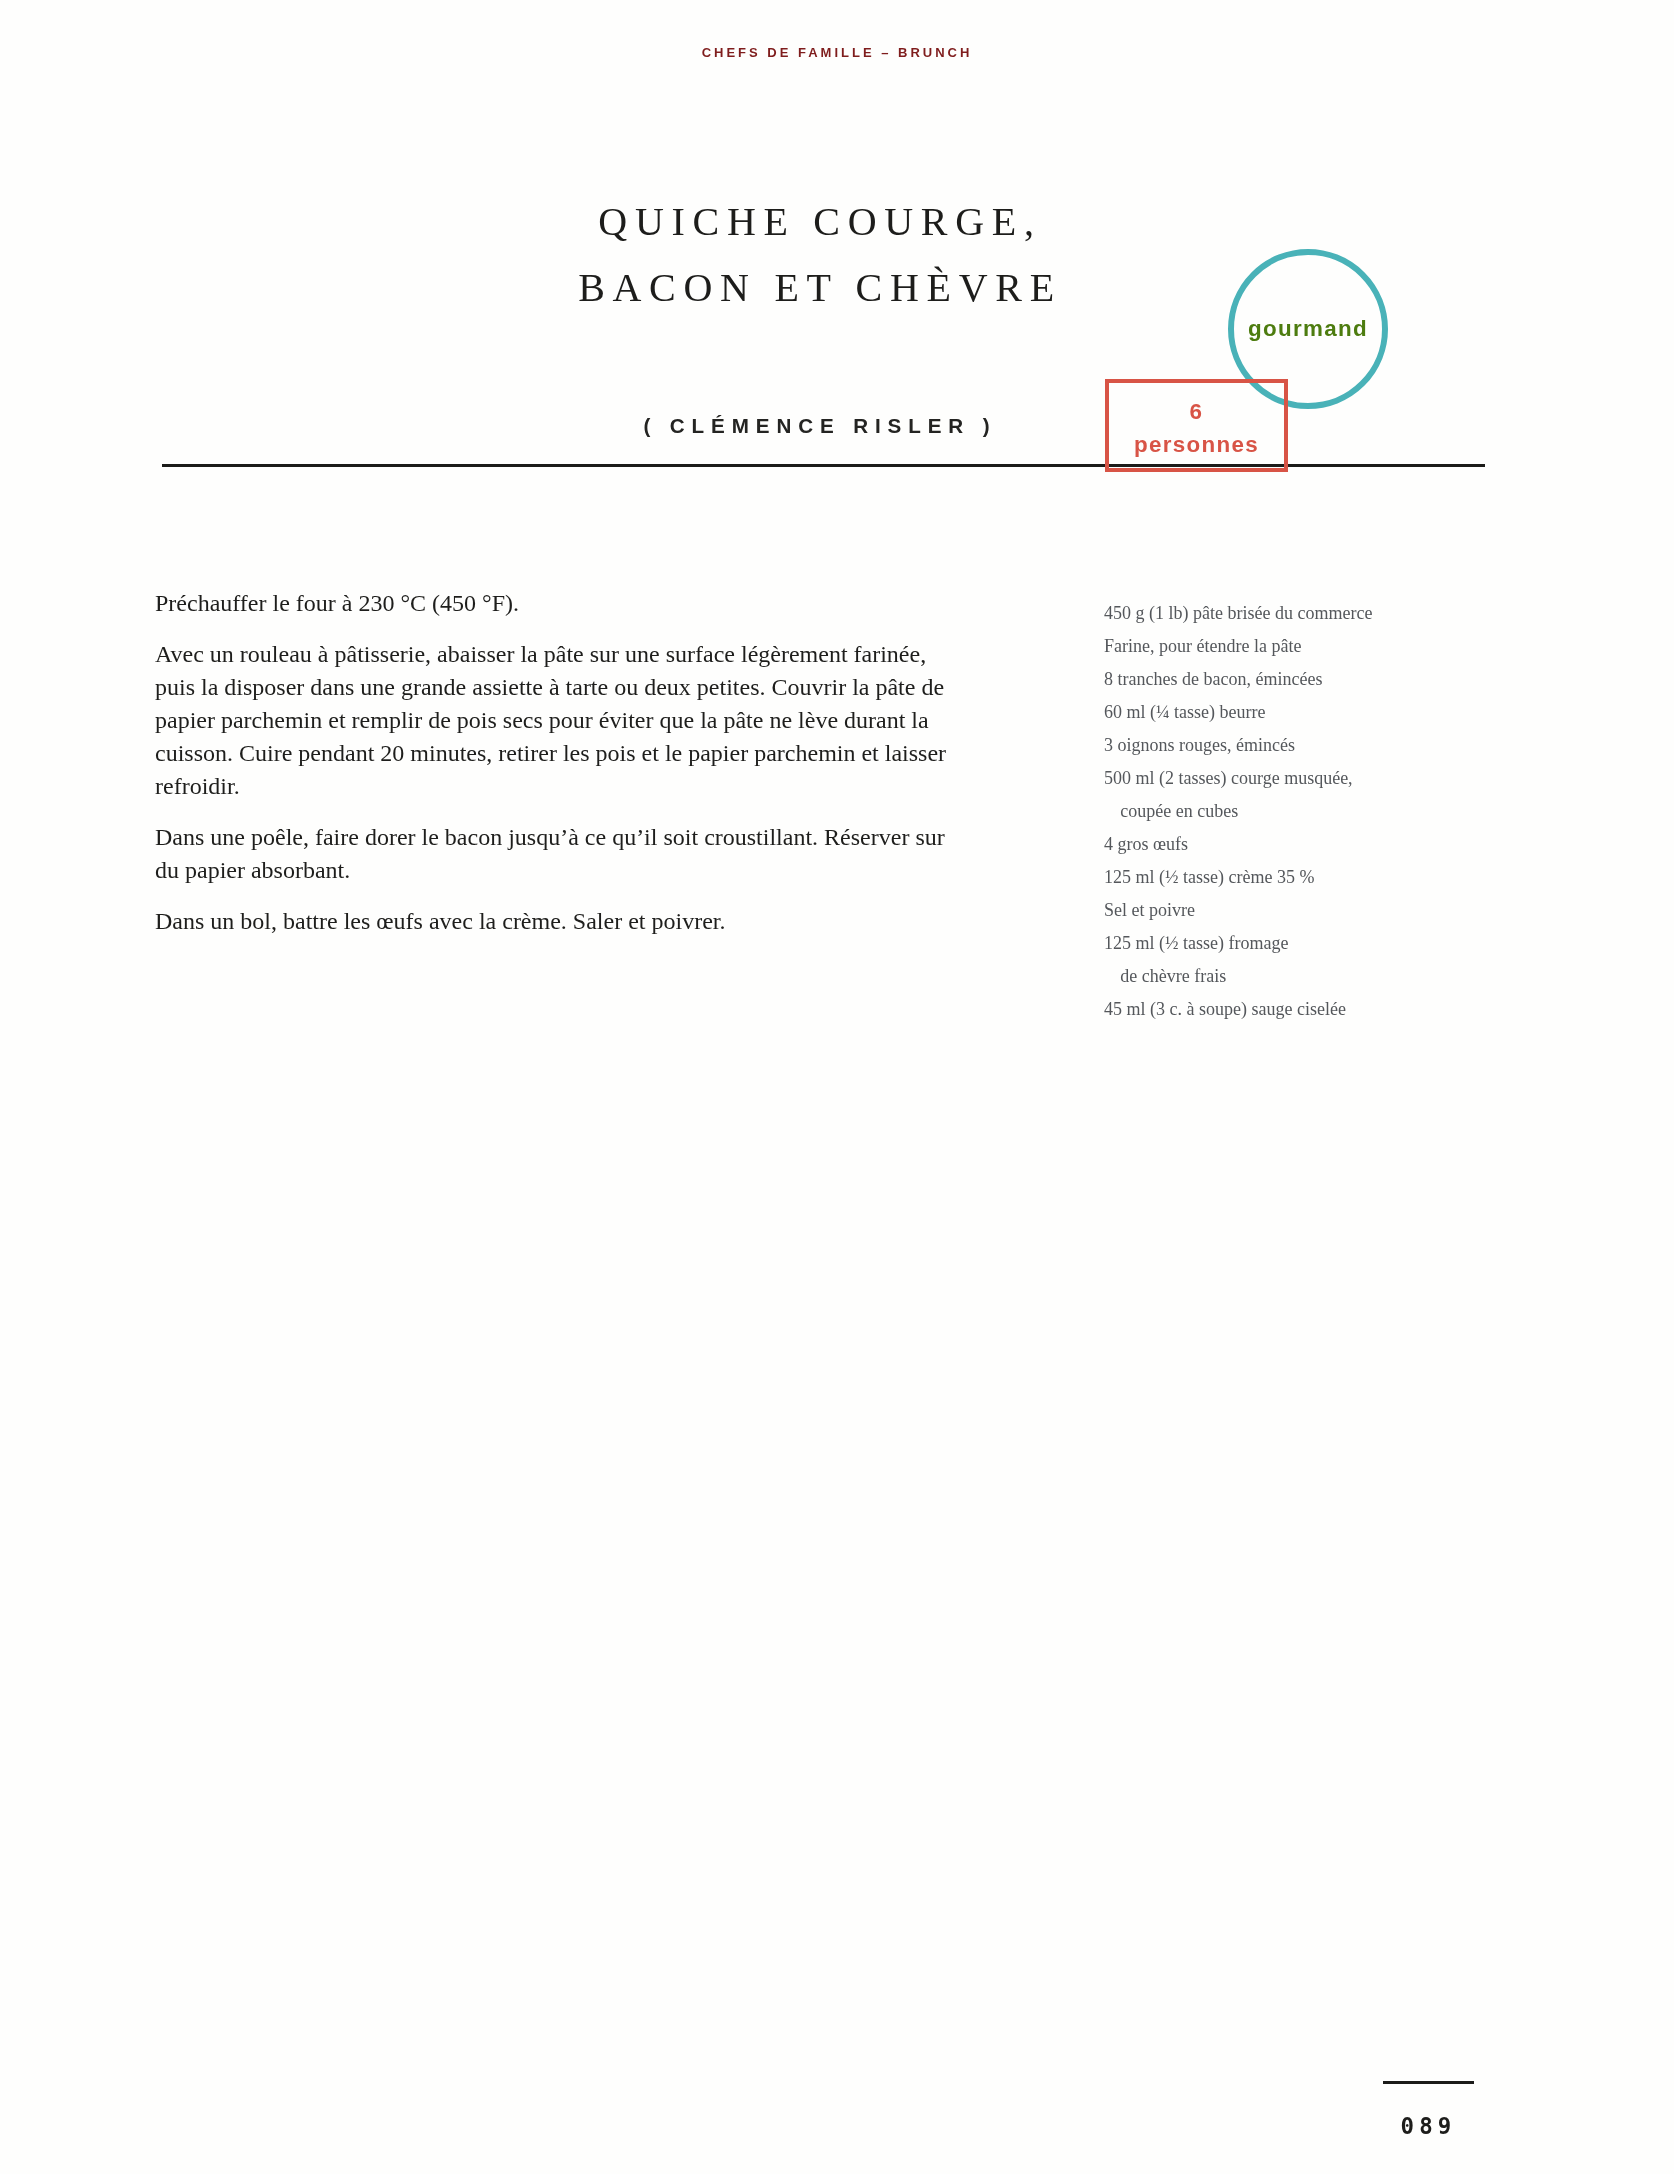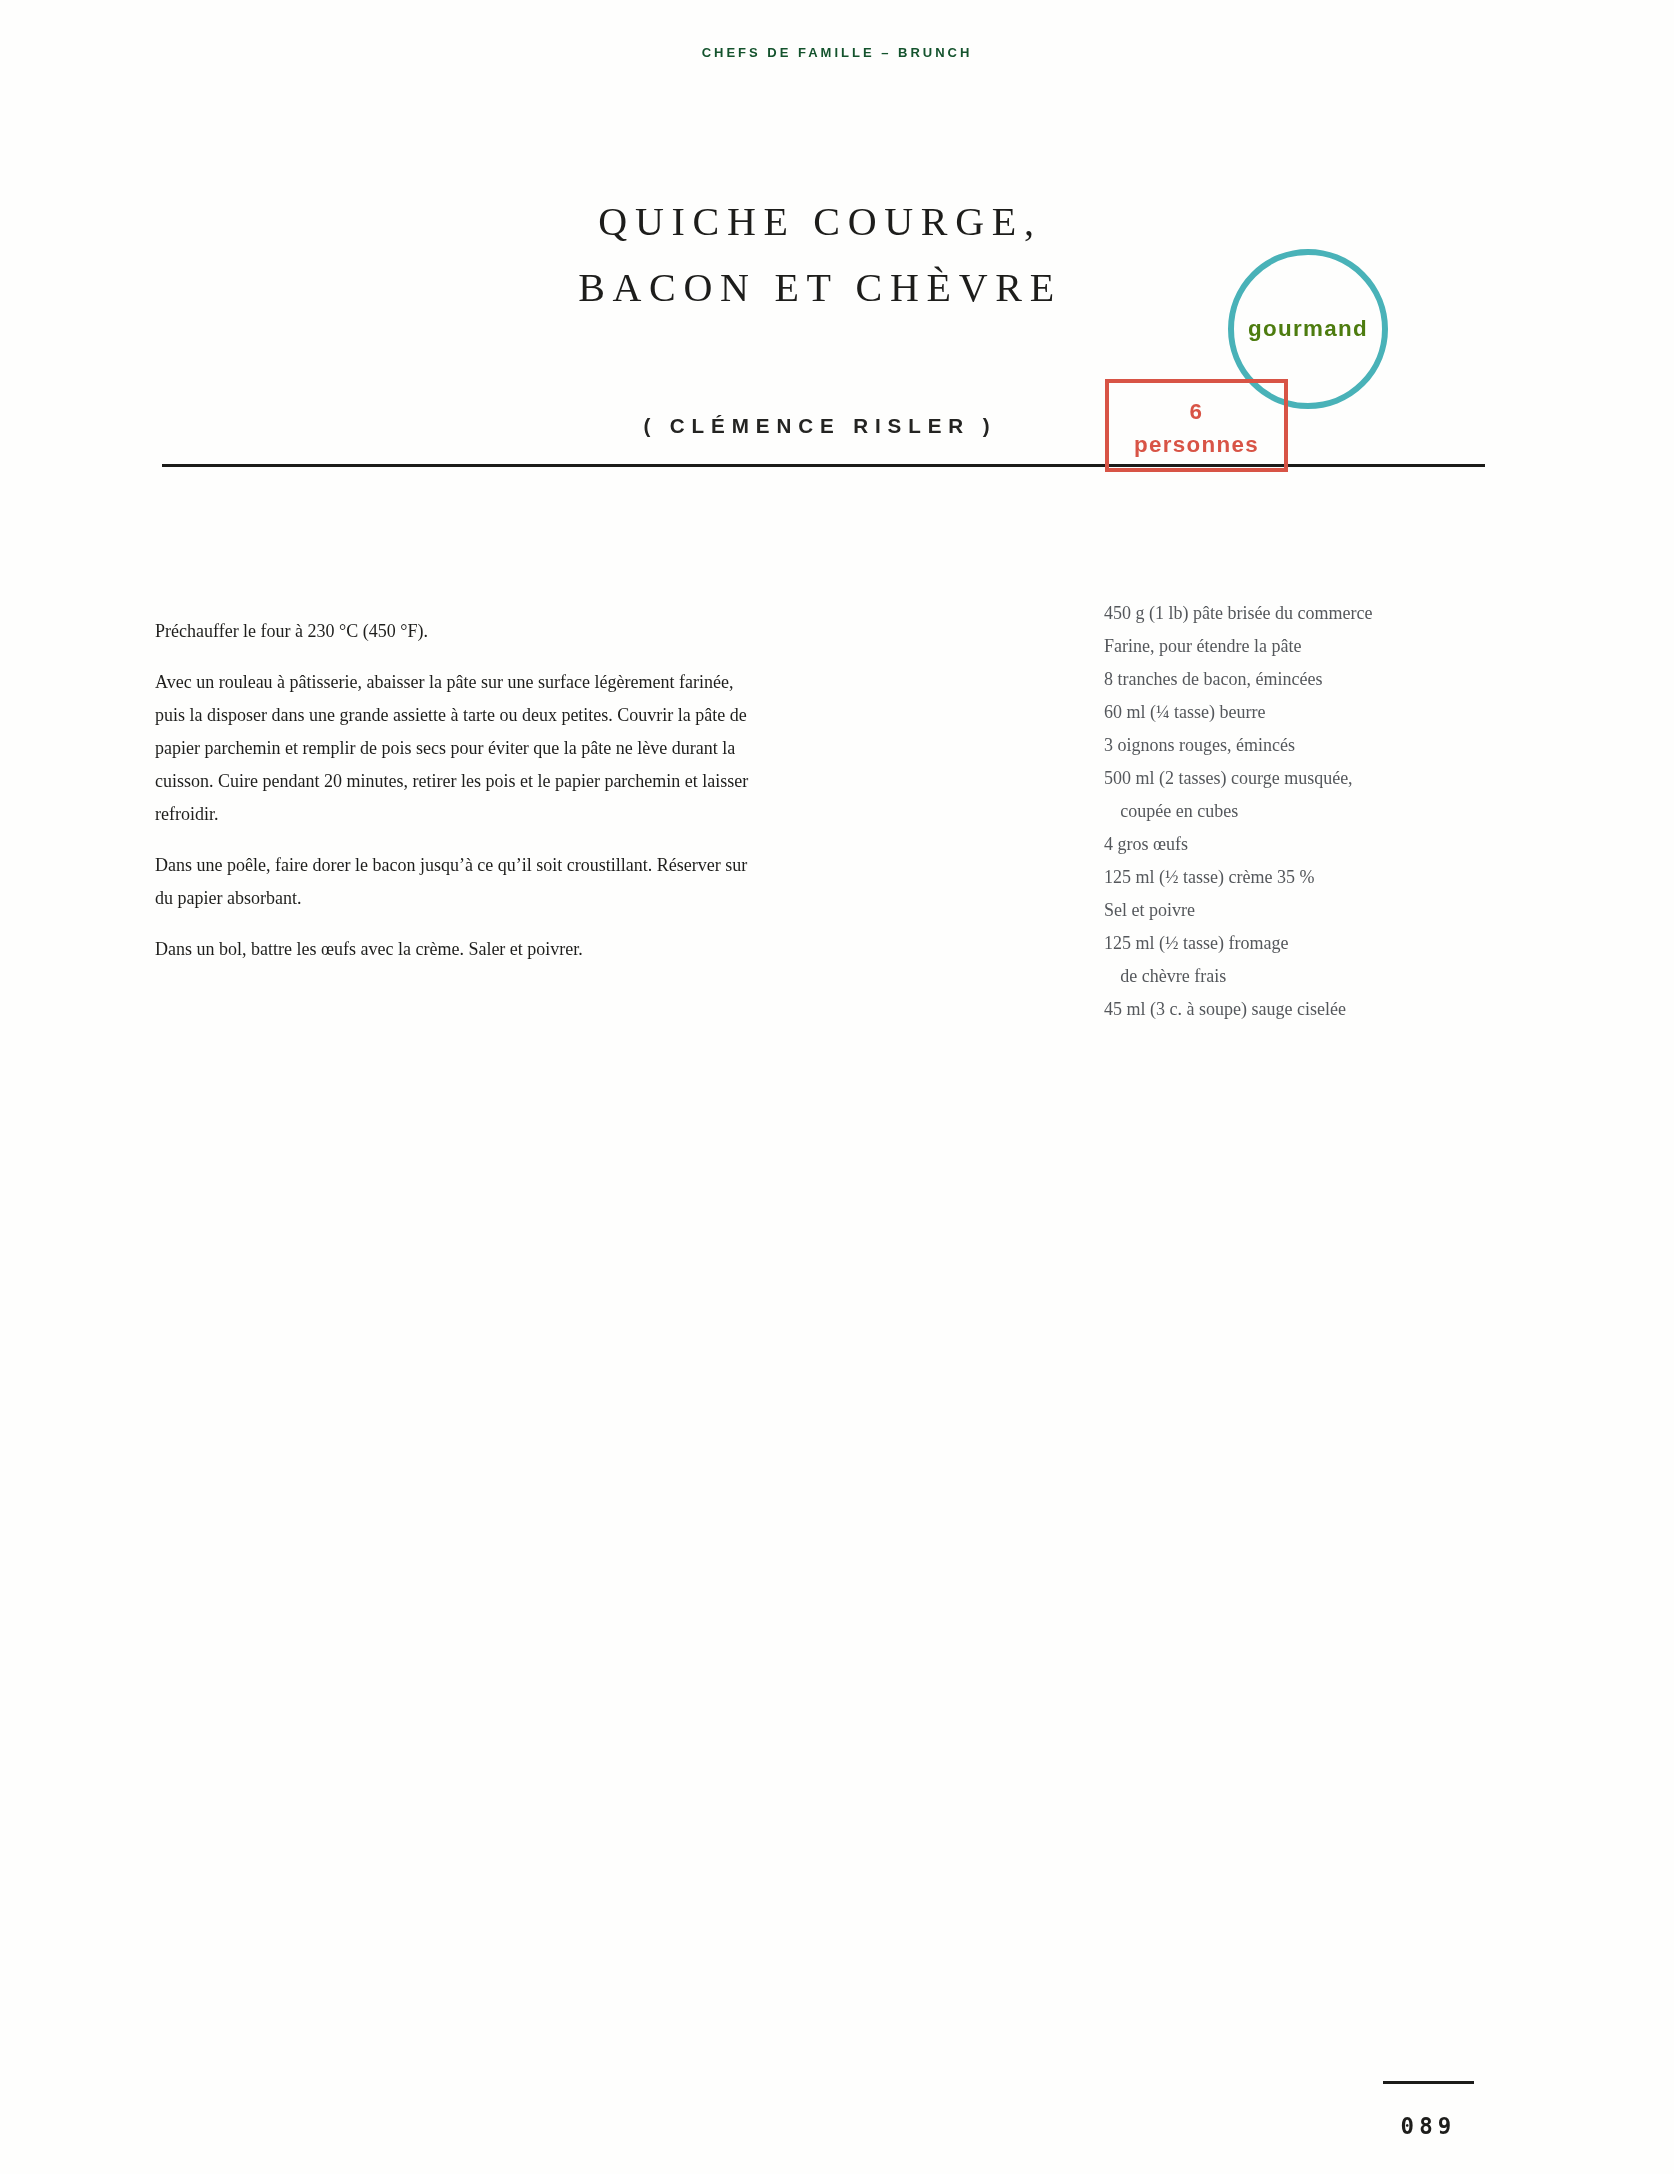--- a/index.html
+++ b/index.html
@@ -9,21 +9,21 @@
     background:#fefefd;
     font-family:"Liberation Serif", serif;
     color:#1d1d1b;
     overflow:hidden;
   }
   .running-head{
     position:absolute;top:45px;left:0;width:1674px;
     text-align:center;
     font-family:"Liberation Sans", sans-serif;
     font-weight:700;font-size:13px;letter-spacing:3px;
-    color:#14532d;
+    color:#7f1d1d;
   }
   .title{
     position:absolute;top:189px;left:155px;width:1330px;
     text-align:center;
     font-size:40px;line-height:66px;letter-spacing:7.7px;
     white-space:pre-line;
     color:#1d1d1b;
   }
   .author{
     position:absolute;top:413px;left:155px;width:1330px;
@@ -53,23 +53,22 @@
     border:4.3px solid #d85446;box-sizing:border-box;
     display:flex;flex-direction:column;align-items:center;justify-content:center;
     padding-top:5.2px;
     z-index:3;background:transparent;
     font-family:"Liberation Sans", sans-serif;
     font-weight:700;font-size:22.4px;line-height:33px;letter-spacing:1.3px;
     color:#d85446;text-align:center;
   }
   .method{
     position:absolute;left:155px;top:587px;width:946px;
-    font-size:18px;line-height:33px;
+    font-size:24px;line-height:33px;
     color:#1e1e1c;
-    margin-top:28px;
   }
   .method .para{
     white-space:pre-wrap;
     margin:0 0 18px 0;
   }
   .ingredients{
     position:absolute;left:1104px;top:597px;width:379px;
     font-size:18px;line-height:33px;
     color:#54575b;
   }

